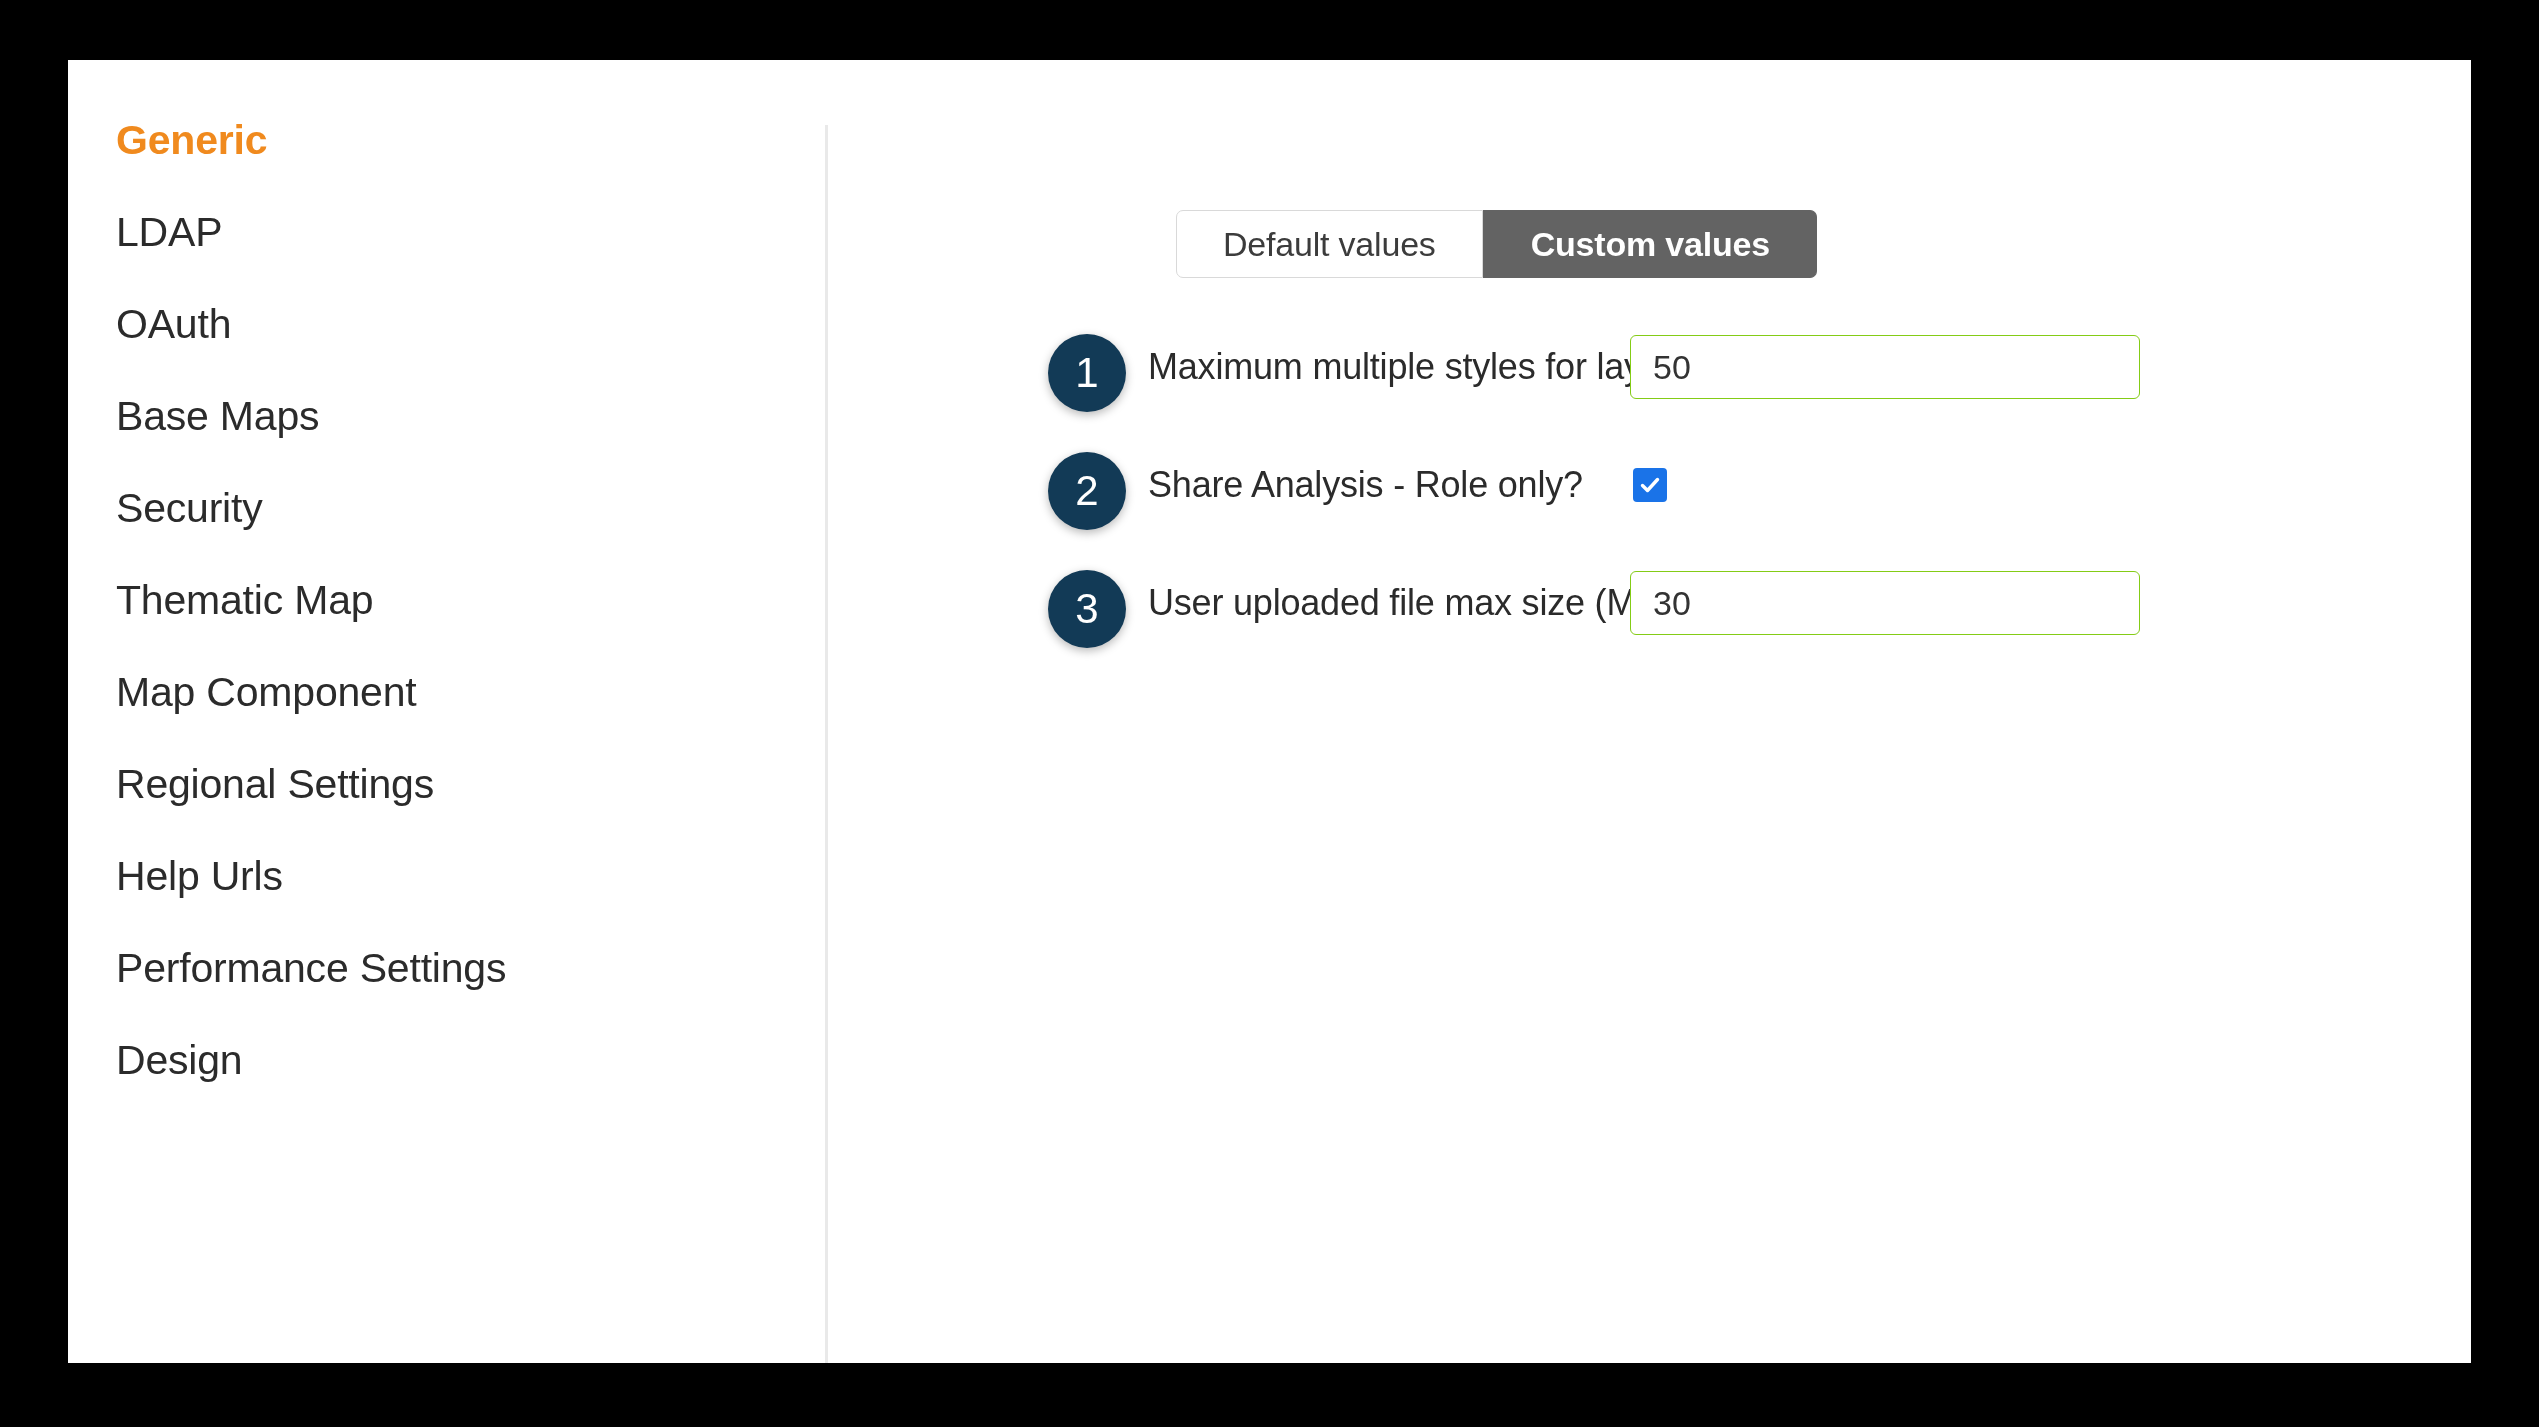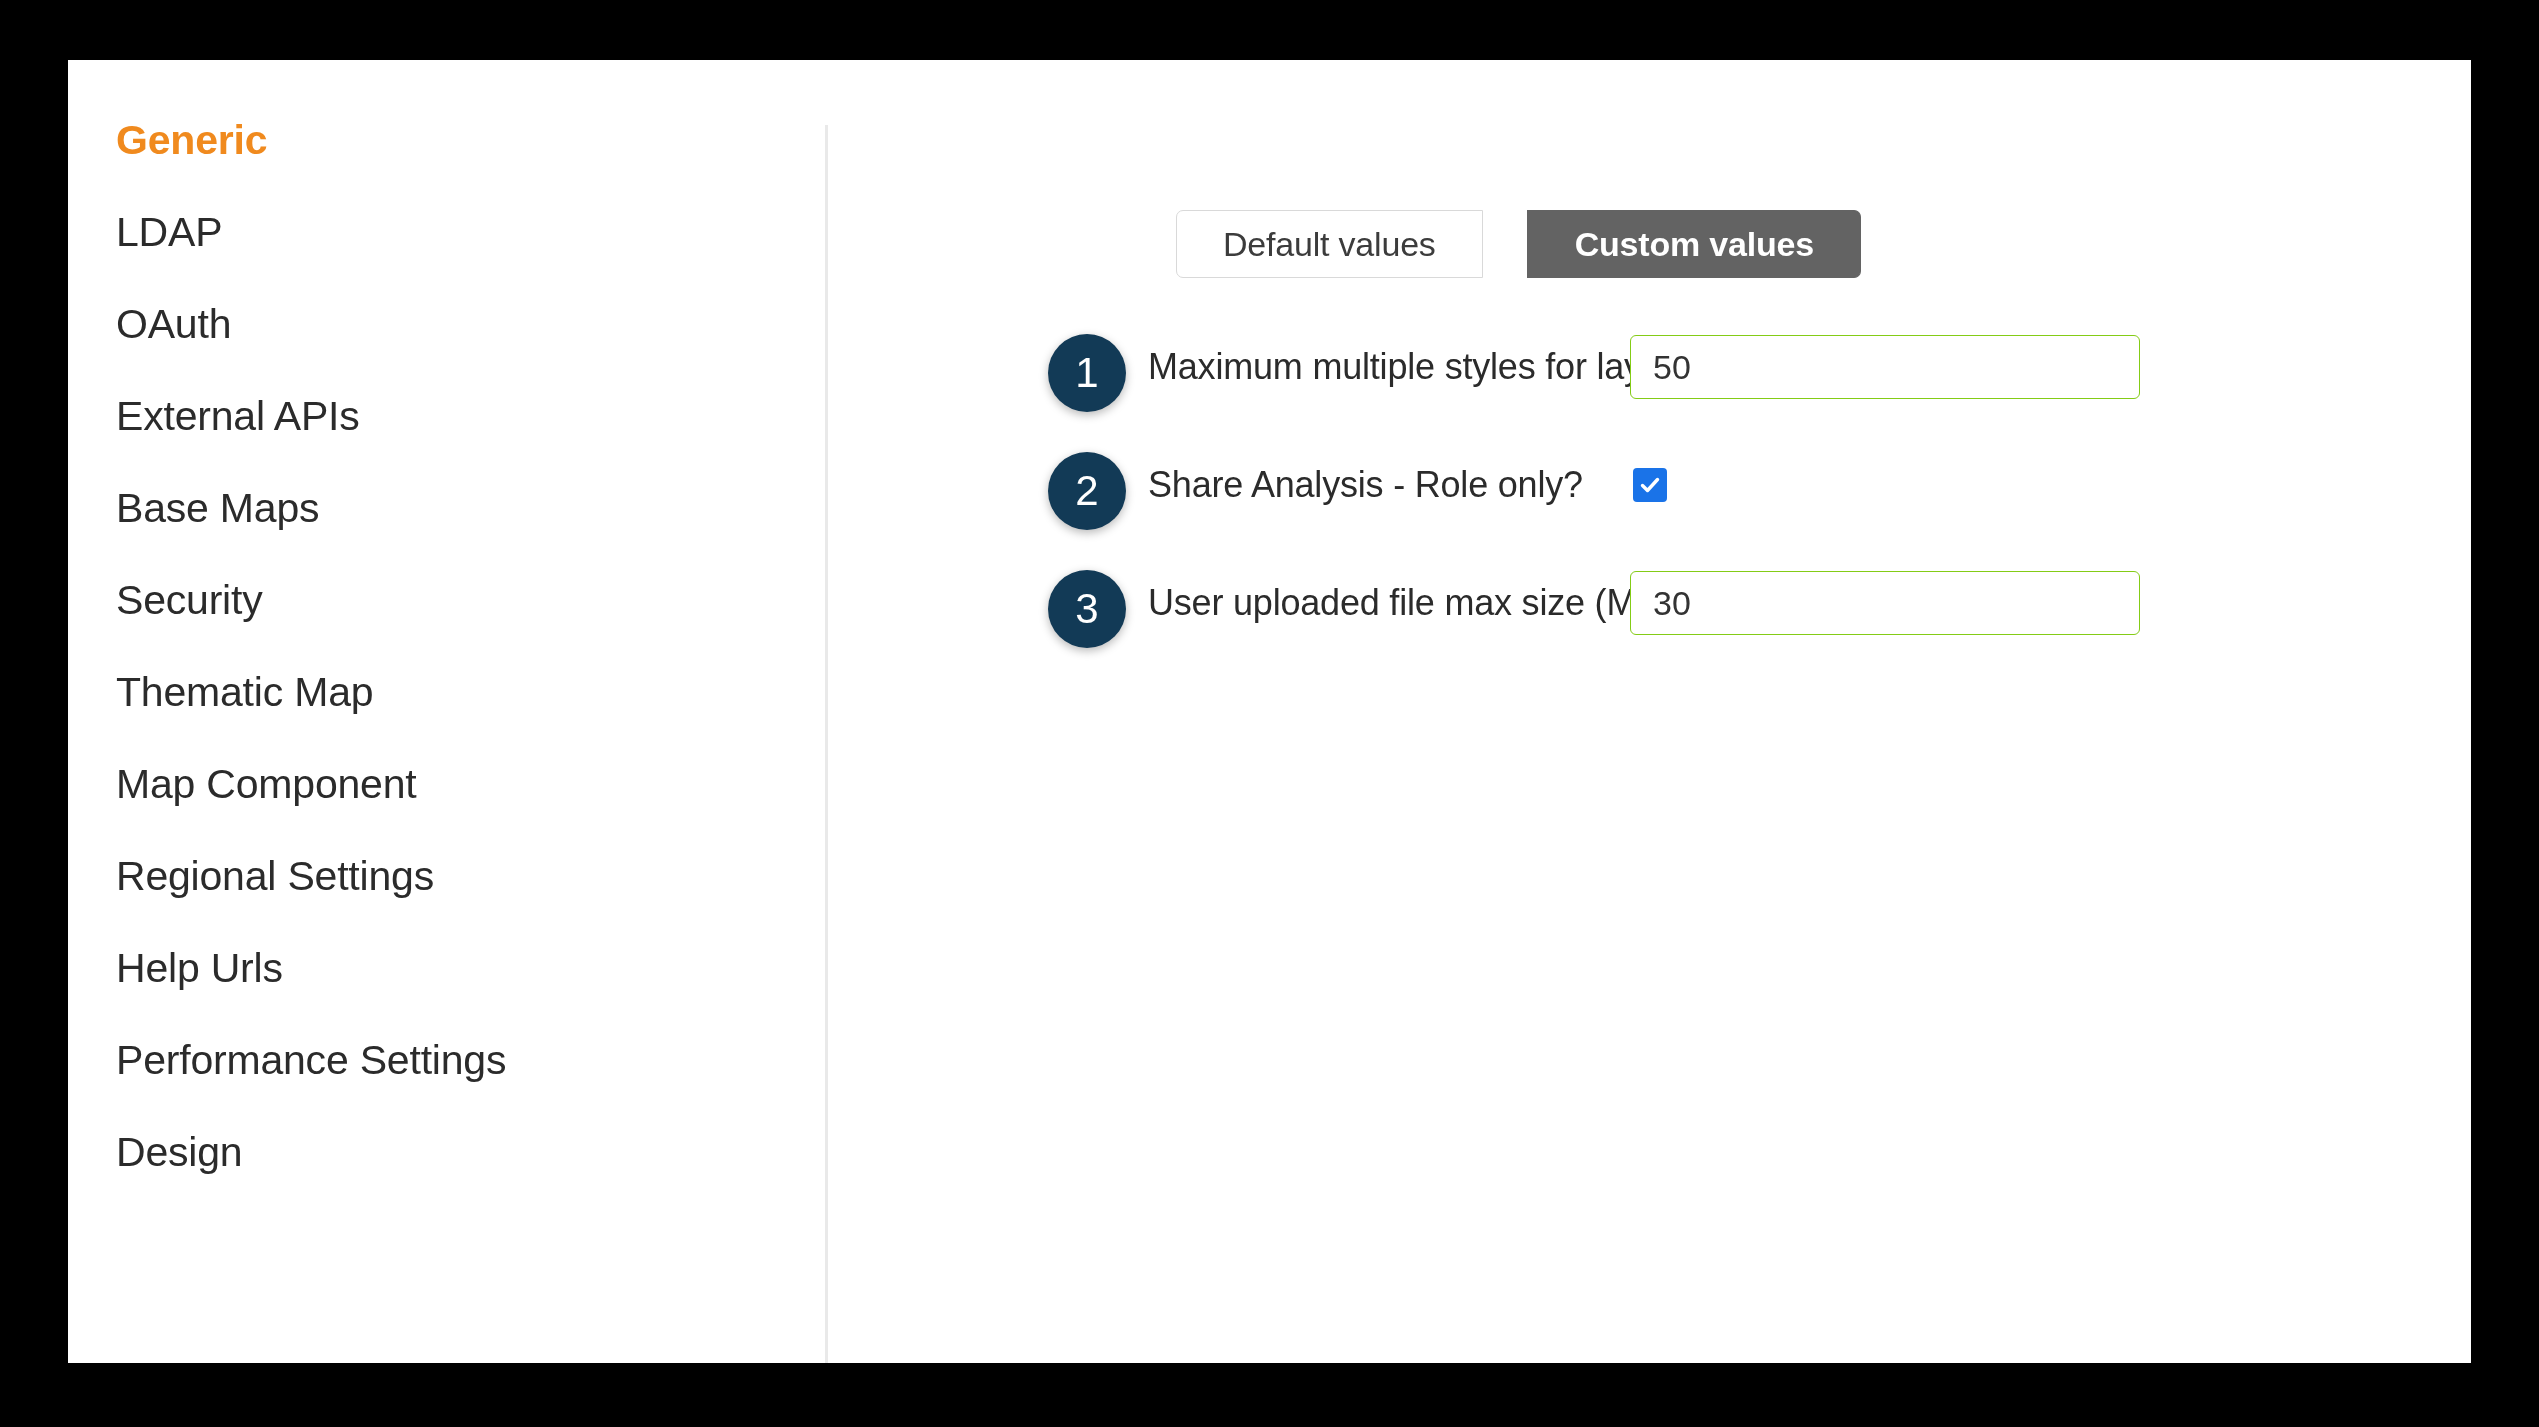--- a/index.html
+++ b/index.html
@@ -73,21 +73,20 @@
     height: 100%;
   }
 
   
   #tab-group {
     position: absolute;
     left: 350px;
     top: 150px;
     display: flex;
     height: 68px;
-    gap: 44px;
   }
 
   .tab-btn {
     height: 68px;
     display: flex;
     align-items: center;
     justify-content: center;
     font-size: 34px;
     letter-spacing: -0.2px;
     padding: 0 46px;
@@ -203,23 +202,20 @@
       <div class="nav-item active">
         <span>Generic</span>
       </div>
       <div class="nav-item">
         <span>LDAP</span>
       </div>
       <div class="nav-item">
         <span>OAuth</span>
       </div>
       <div class="nav-item">
-        <span>External APIs</span>
-      </div>
-      <div class="nav-item">
         <span>Base Maps</span>
       </div>
       <div class="nav-item">
         <span>Security</span>
       </div>
       <div class="nav-item">
         <span>Thematic Map</span>
       </div>
       <div class="nav-item">
         <span>Map Component</span>

